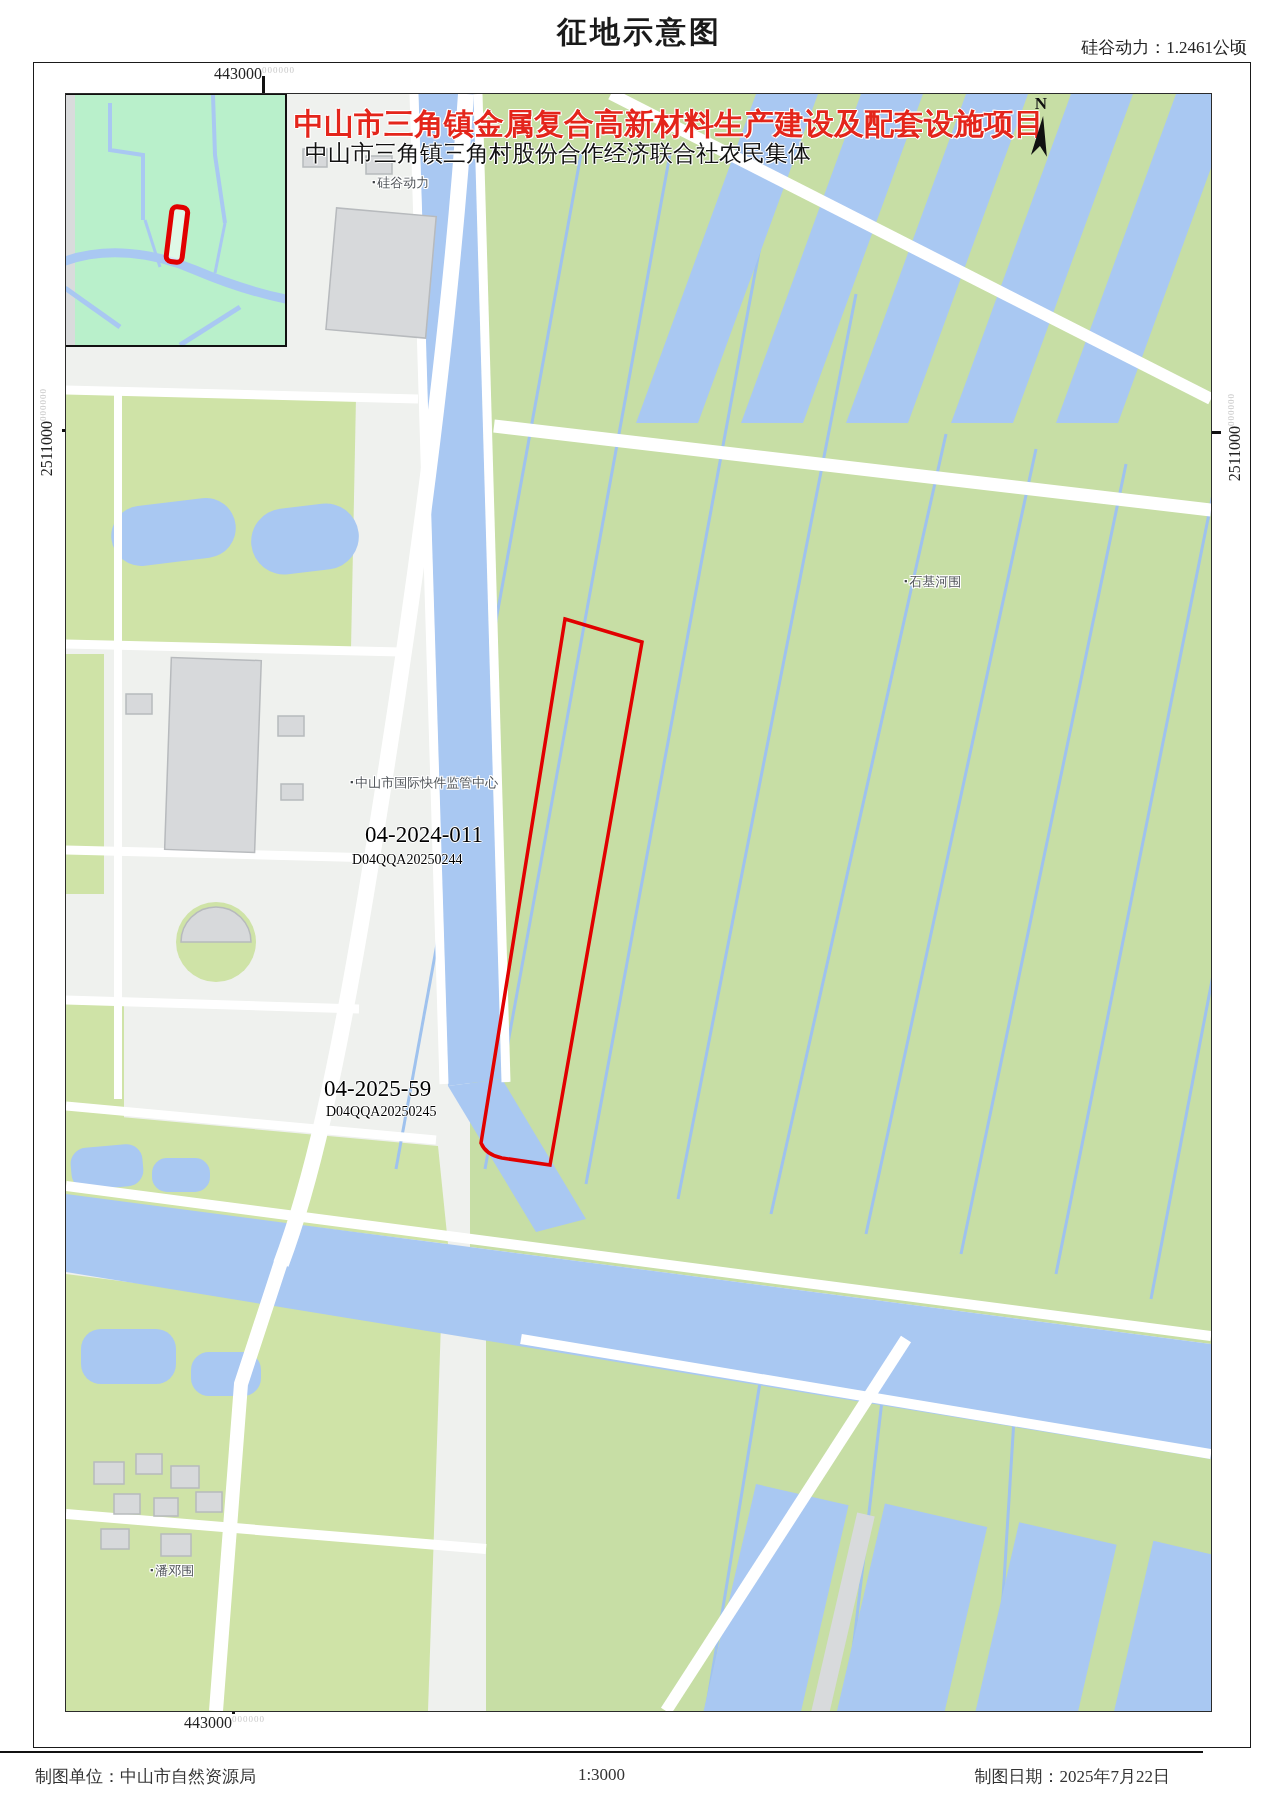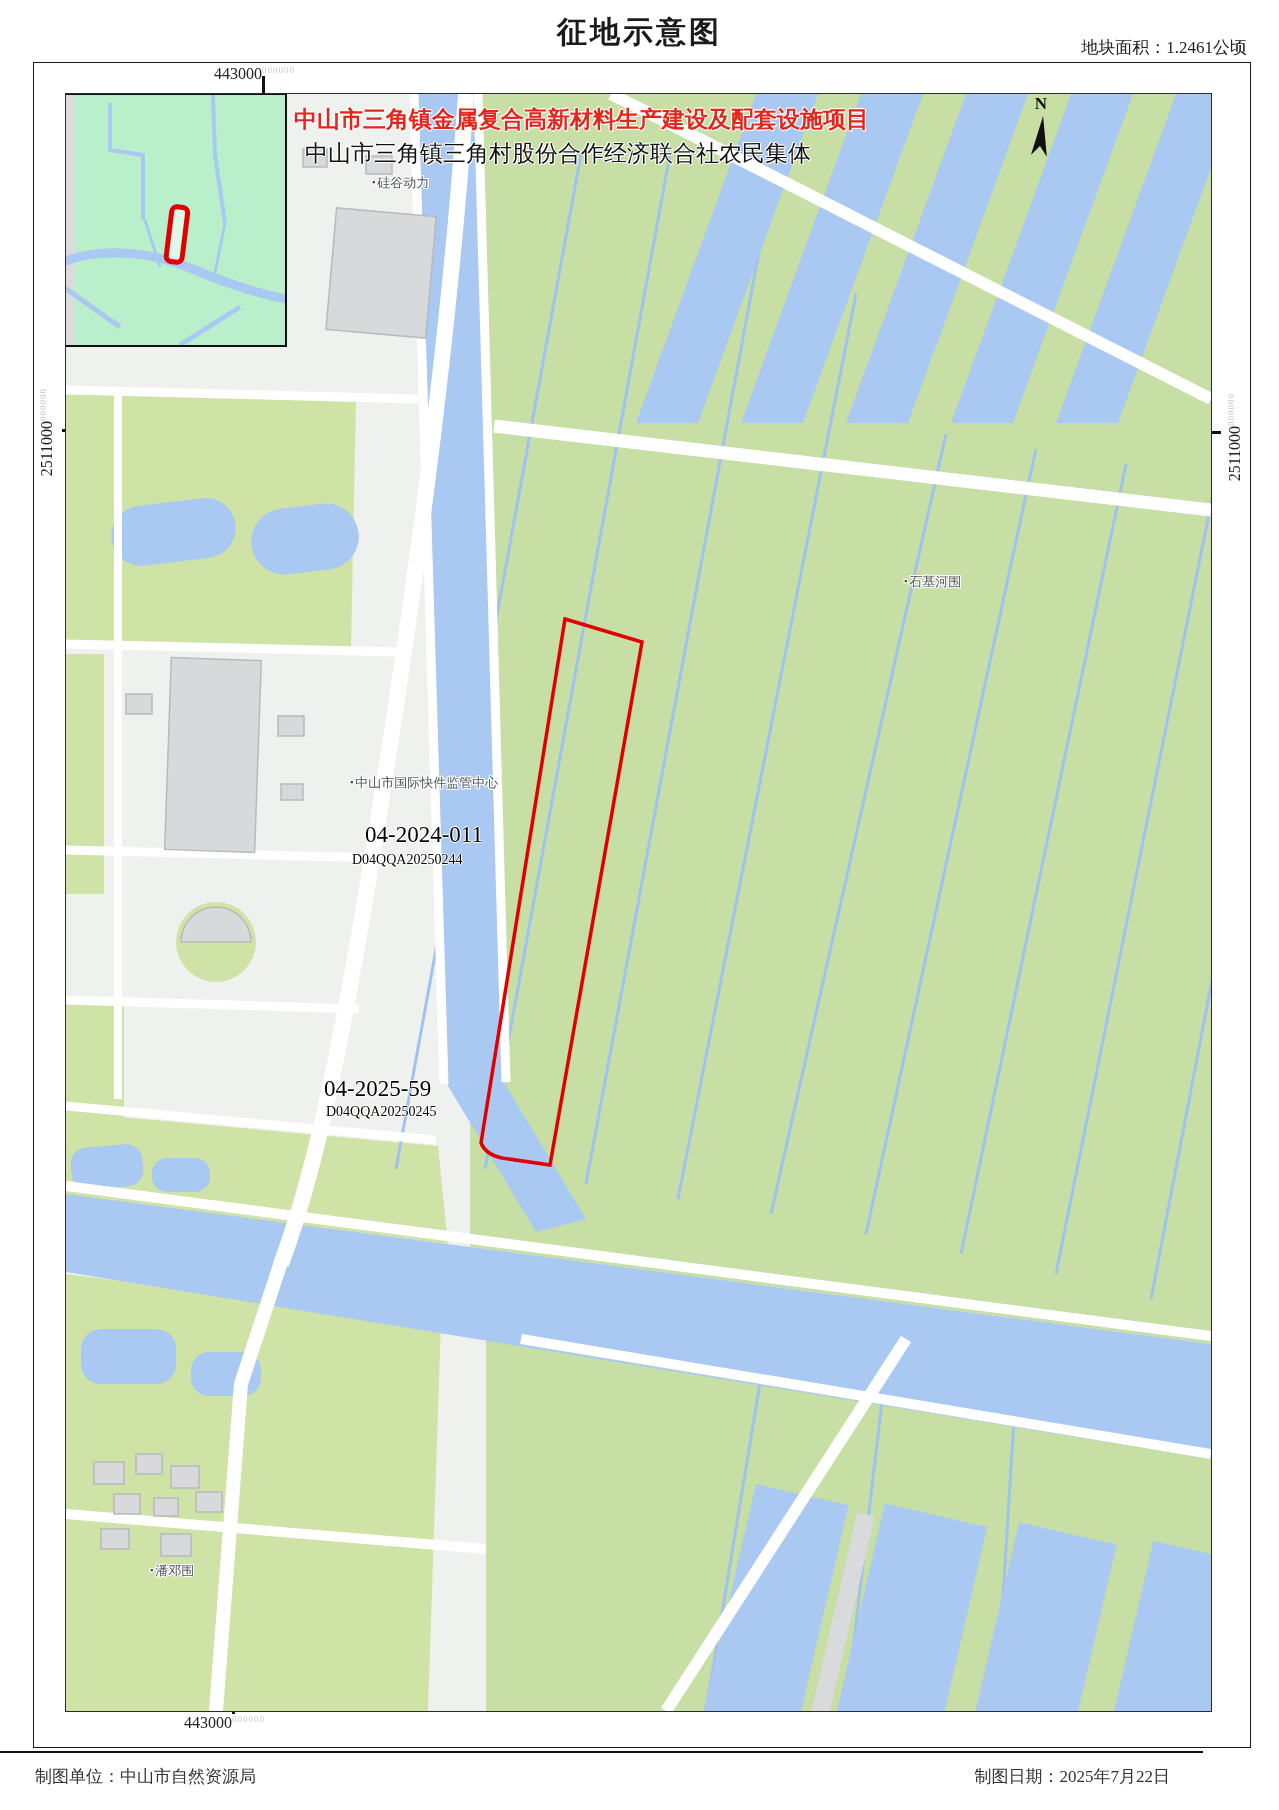--- a/index.html
+++ b/index.html
@@ -17,21 +17,21 @@
                border:1px solid #2b2b2b;overflow:hidden;background:#eff1ee;}
   .coord{position:absolute;font-family:"Liberation Serif",serif;font-size:16px;color:#222;
          white-space:nowrap;}
   .coord sup{font-size:9px;color:#c9c9c9;letter-spacing:1px;}
   .coord-v{transform:rotate(-90deg);width:130px;text-align:center;}
   .tick{position:absolute;background:#111;}
   
   .maplabel{position:absolute;color:#4f5358;font-size:13px;white-space:nowrap;
     text-shadow:1px 0 #fff,-1px 0 #fff,0 1px #fff,0 -1px #fff,1px 1px #fff,-1px -1px #fff,1px -1px #fff,-1px 1px #fff;}
   .marker{font-size:9px;color:#3c4043;margin-right:2px;vertical-align:2px;}
-  .proj-red{position:absolute;left:228px;top:10px;font-size:23px;font-weight:bold;color:#e4251b;
+  .proj-red{position:absolute;left:228px;top:10px;font-size:30px;font-weight:bold;color:#e4251b;
     white-space:nowrap;text-shadow:1px 0 #fff,-1px 0 #fff,0 1px #fff,0 -1px #fff,1px 1px #fff,-1px -1px #fff;}
   .proj-black{position:absolute;left:222px;top:44px;font-size:23px;font-weight:500;color:#111;
     white-space:nowrap;text-shadow:1px 0 #fff,-1px 0 #fff,0 1px #fff,0 -1px #fff,1px 1px #fff,-1px -1px #fff;padding-left:17px;}
   .parcel-id{position:absolute;font-family:"Liberation Serif",serif;font-size:23px;color:#000;
     white-space:nowrap;text-shadow:1px 0 #fff,-1px 0 #fff,0 1px #fff,0 -1px #fff;}
   .parcel-code{position:absolute;font-family:"Liberation Serif",serif;font-size:14px;color:#000;
     white-space:nowrap;text-shadow:1px 0 #fff,-1px 0 #fff,0 1px #fff,0 -1px #fff;}
   
   .inset{position:absolute;left:-3px;top:-1px;width:220px;height:250px;
          border:2px solid #111;background:#b9f0cb;box-sizing:content-box;}
@@ -44,21 +44,21 @@
   .footer .org{position:absolute;left:35px;top:12px;}
   .footer .scale{position:absolute;left:0;width:100%;text-align:center;top:12px;}
   .footer .date{position:absolute;right:33px;top:12px;}
 </style>
 </head>
 <body>
 
 <div class="page">
 
   <div class="title">征地示意图</div>
-  <div class="area-label">地块面积：1.2461公顷</div>
+  <div class="area-label">硅谷动力：1.2461公顷</div>
 
   <div class="outer-box">
 
     <div class="coord" style="left:180px;top:2px;">
       <span>443000</span><sup>000000</sup>
     </div>
     <div class="coord" style="left:150px;top:1651px;">
       <span>443000</span><sup>000000</sup>
     </div>
     <div class="coord coord-v" style="left:-52px;top:360px;">
@@ -224,16 +224,17 @@
       <div class="parcel-id" style="left:299px;top:728px;">04-2024-011</div>
       <div class="parcel-code" style="left:286px;top:758px;">D04QQA20250244</div>
       <div class="parcel-id" style="left:258px;top:982px;">04-2025-59</div>
       <div class="parcel-code" style="left:260px;top:1010px;">D04QQA20250245</div>
 
     </div>
   </div>
 
   <div class="footer">
     <span class="org">制图单位：中山市自然资源局</span>
+    <span class="scale">1:3000</span>
     <span class="date">制图日期：2025年7月22日</span>
   </div>
 
 </div>
 
 </body></html>

